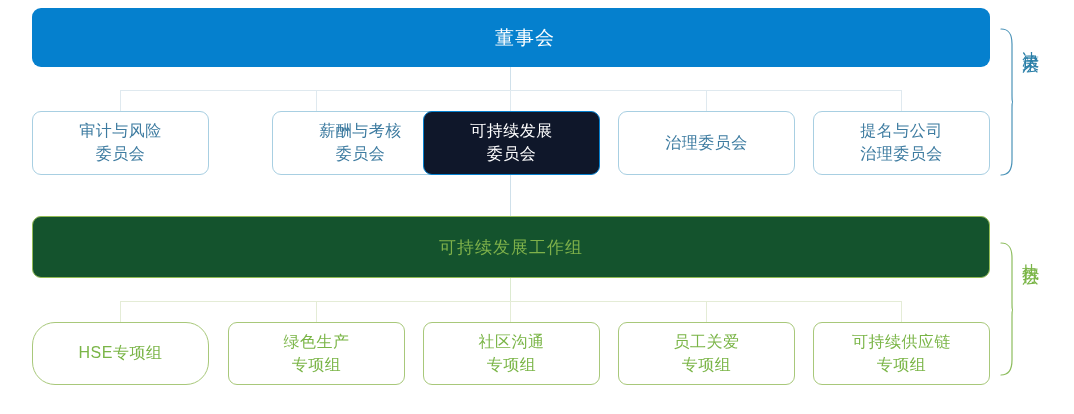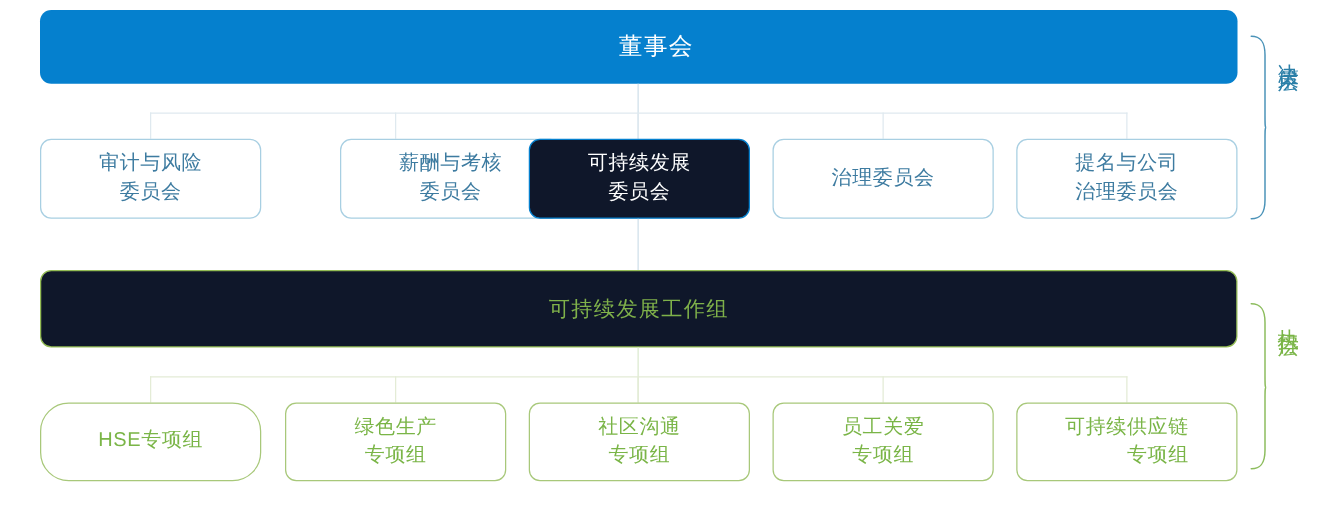--- a/index.html
+++ b/index.html
@@ -75,21 +75,21 @@
   }
   .cbox.active .label { color: #ffffff; }
 
   
   .band {
     position: absolute;
     left: 32px;
     top: 216px;
     width: 958px;
     height: 62px;
-    background: #0f172a;
+    background: #14532d;
     border: 1px solid #93bb54;
     border-radius: 9px;
     box-sizing: border-box;
     display: flex;
     align-items: center;
     justify-content: center;
   }
   .band .label {
     color: #7fb14a;
     font-size: 17px;
@@ -196,21 +196,21 @@
   </div>
 
   <div class="gbox" style="left:423px; width:177px;">
     <span class="label">社区沟通<br>专项组</span>
   </div>
 
   <div class="gbox" style="left:618px; width:177px;">
     <span class="label">员工关爱<br>专项组</span>
   </div>
 
-  <div class="gbox" style="left:813px; width:177px;text-align:right;">
+  <div class="gbox" style="left:813px; width:177px;">
     <span class="label">可持续供应链<br>专项组</span>
   </div>
 
   <div class="bracket" style="left:1000px; top:28px; height:148px;">
     <svg width="14" height="148" viewBox="0 0 14 148" fill="none">
       <path d="M1 1 C 9 1, 12 6, 12 16 L12 64 C12 72, 12 74, 13 74 C12 74, 12 76, 12 84 L12 132 C12 142, 9 147, 1 147" stroke="#4b93b8" stroke-width="1.2" fill="none" stroke-linecap="round"></path>
     </svg>
   </div>
   <div class="layer-label blue" style="left:1022px; top:38px;">决策层</div>
 

